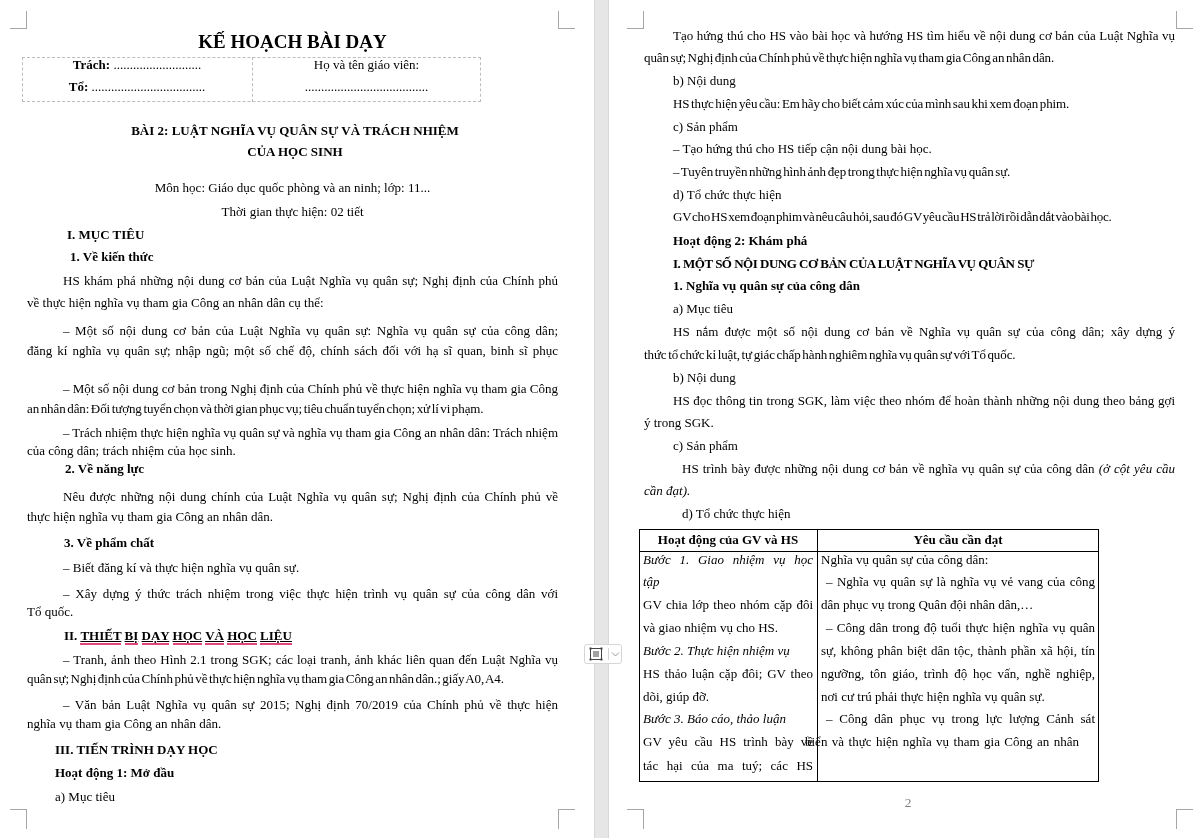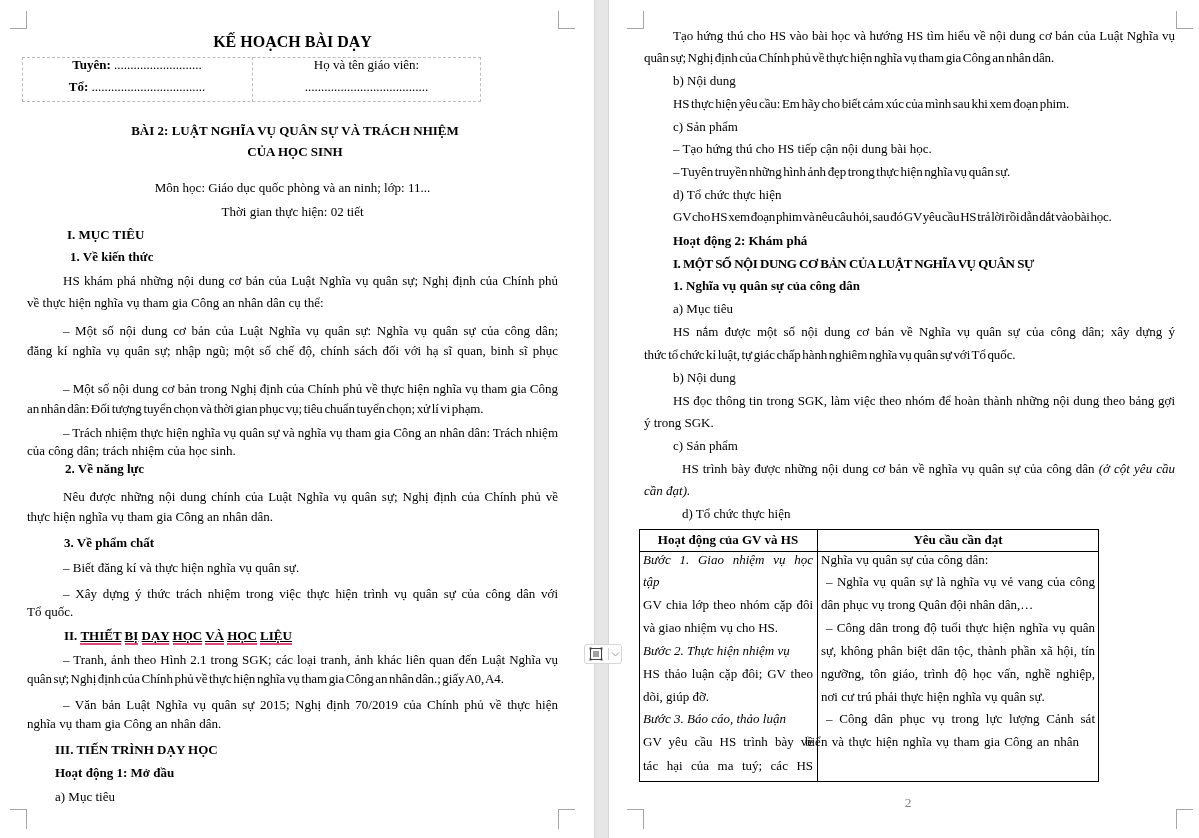--- a/index.html
+++ b/index.html
@@ -40,25 +40,25 @@
 <body>
 
 <div class="stage">
 
   <div class="page" style="left:0;width:594px">
     <div class="cm tl" style="left:10px;top:11px"></div>
     <div class="cm tr" style="left:558px;top:11px"></div>
     <div class="cm bl" style="left:10px;top:809px"></div>
     <div class="cm br" style="left:558px;top:809px"></div>
 
-    <div class="ln b c" style="left:27px;top:33px;width:531px;font-size:16px">KẾ HOẠCH BÀI DẠY</div>
+    <div class="ln b c" style="left:27px;top:33px;width:531px;font-size:19px">KẾ HOẠCH BÀI DẠY</div>
 
     <div class="hbox"></div>
     <div class="hdiv"></div>
-    <div class="ln c" style="left:22px;top:56px;width:230px"><span class="b">Tuyên:</span><span> ...........................</span></div>
+    <div class="ln c" style="left:22px;top:56px;width:230px"><span class="b">Trách:</span><span> ...........................</span></div>
     <div class="ln c" style="left:22px;top:78px;width:230px"><span class="b">Tổ:</span><span> ...................................</span></div>
     <div class="ln c" style="left:252px;top:56px;width:229px">Họ và tên giáo viên:</div>
     <div class="ln c" style="left:252px;top:78px;width:229px">......................................</div>
 
     <div class="ln b c" style="left:27px;top:122px;width:536px">BÀI 2: LUẬT NGHĨA VỤ QUÂN SỰ VÀ TRÁCH NHIỆM</div>
     <div class="ln b c" style="left:27px;top:143px;width:536px">CỦA HỌC SINH</div>
     <div class="ln c" style="left:27px;top:179px;width:531px">Môn học: Giáo dục quốc phòng và an ninh; lớp: 11...</div>
     <div class="ln c" style="left:27px;top:203px;width:531px">Thời gian thực hiện: 02 tiết</div>
 
     <div class="ln b" style="left:67px;top:226px">I. MỤC TIÊU</div>

